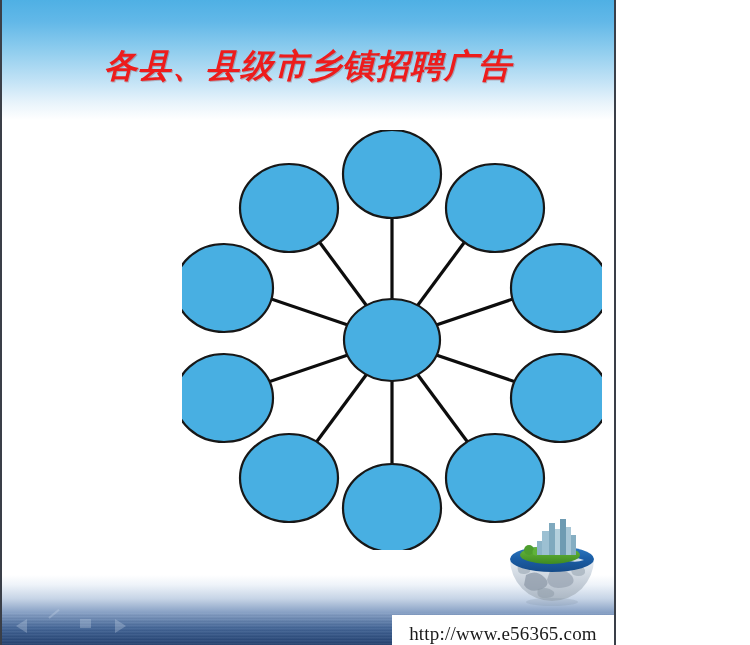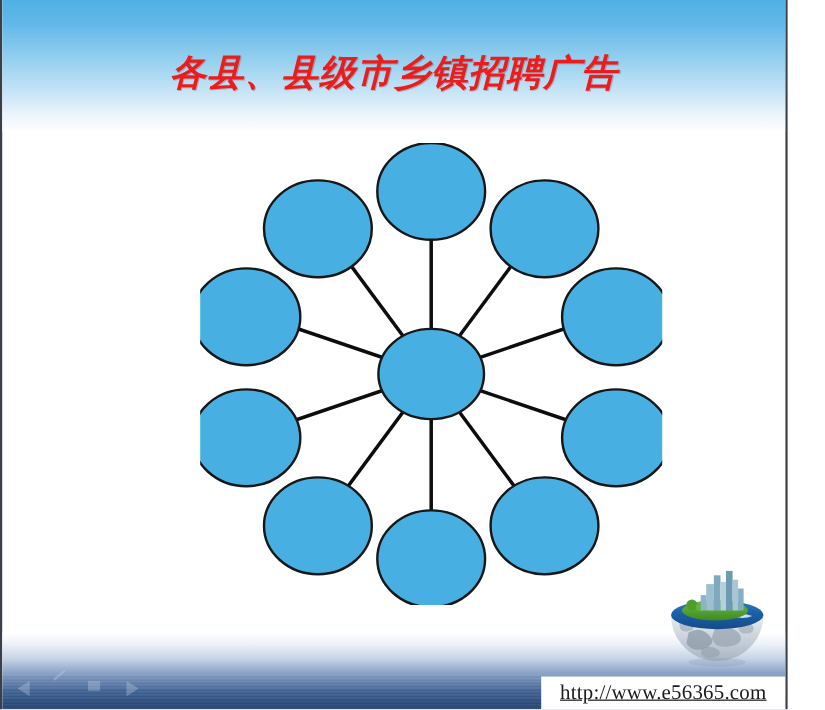--- a/index.html
+++ b/index.html
@@ -2,21 +2,21 @@
 <html><head>
 <meta charset="utf-8">
 <style>
   html, body {
     margin: 0;
     padding: 0;
     background: #ffffff;
   }
   #slide {
     position: relative;
-    width: 716px;
+    width: 616px;
     height: 645px;
     overflow: hidden;
     background: #ffffff;
     font-family: "Liberation Sans", sans-serif;
     border-left: 2px solid #3a3f48;
     border-right: 2px solid #3a3f48;
     box-sizing: border-box;
   }
 
   
@@ -160,23 +160,22 @@
 
   
   #watermark {
     position: absolute;
     right: 0;
     bottom: 0;
     width: 222px;
     height: 30px;
     background: #ffffff;
     display: flex;
-    align-items: center;
+    align-items: flex-end;
     justify-content: center;
-    text-decoration: underline;
   }
   #watermark-text {
     font-family: "Liberation Serif", "DejaVu Serif", serif;
     font-size: 19px;
     color: #1a1a1a;
     letter-spacing: .2px;
     white-space: nowrap;
   }
 </style>
 </head>

